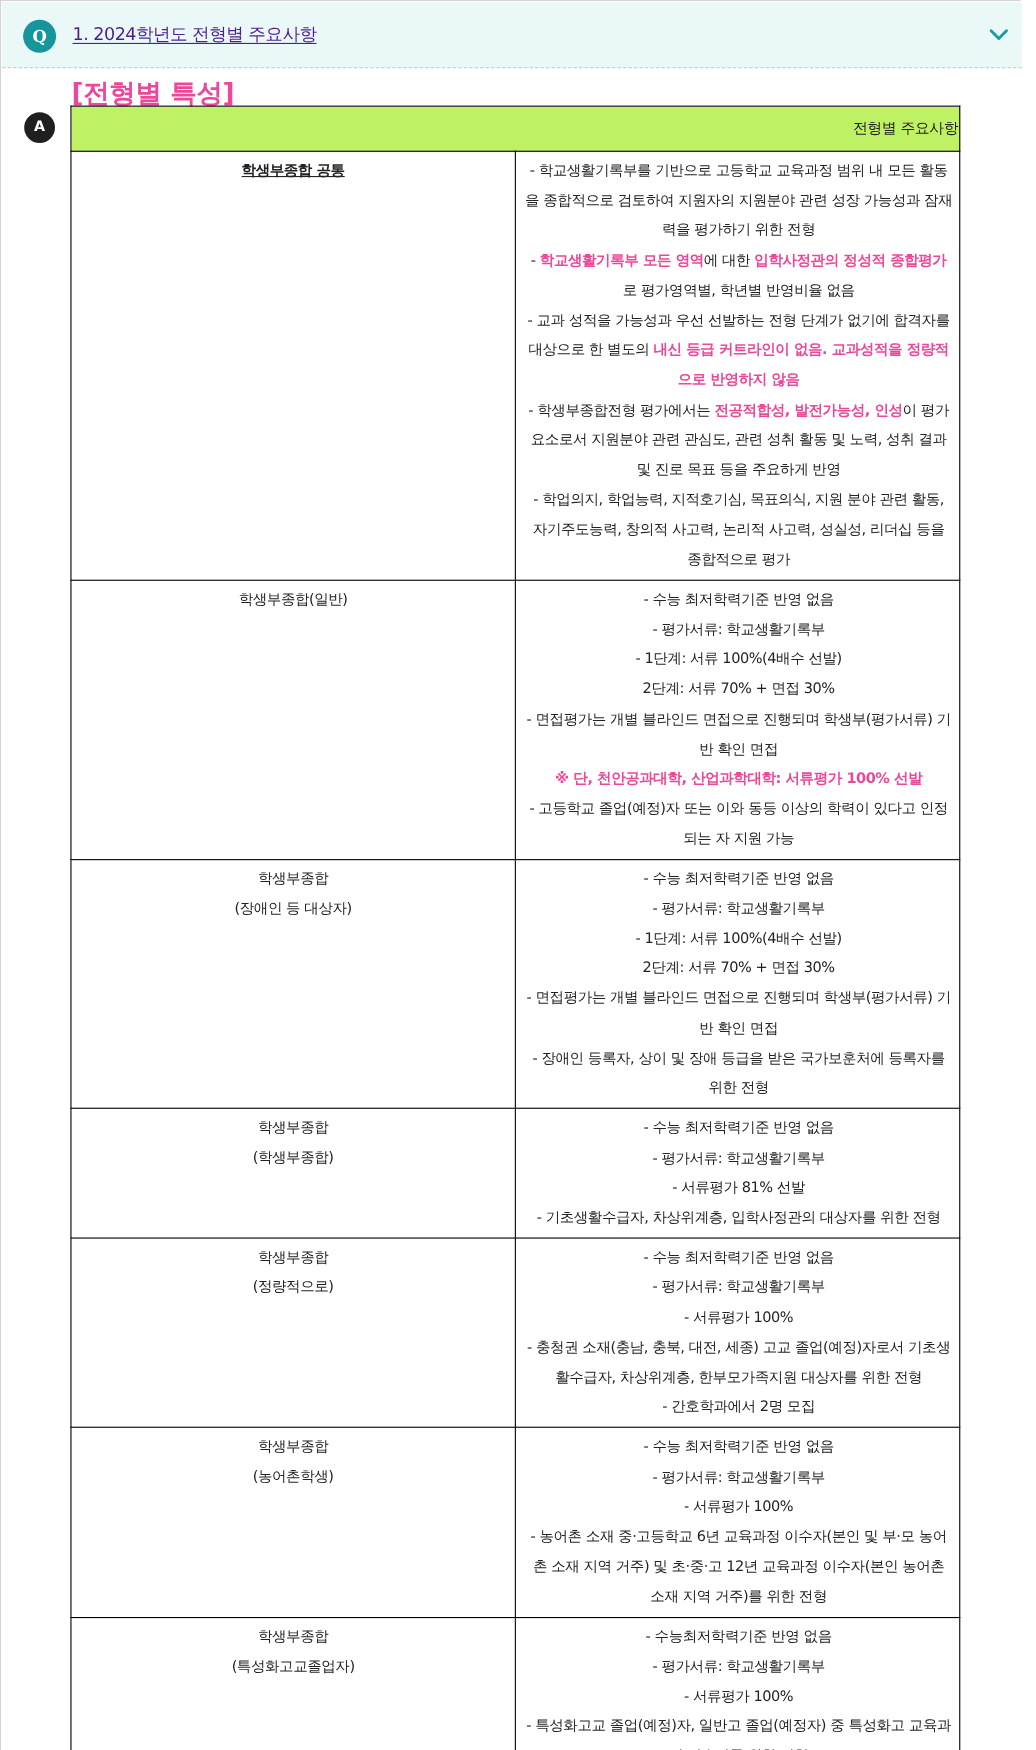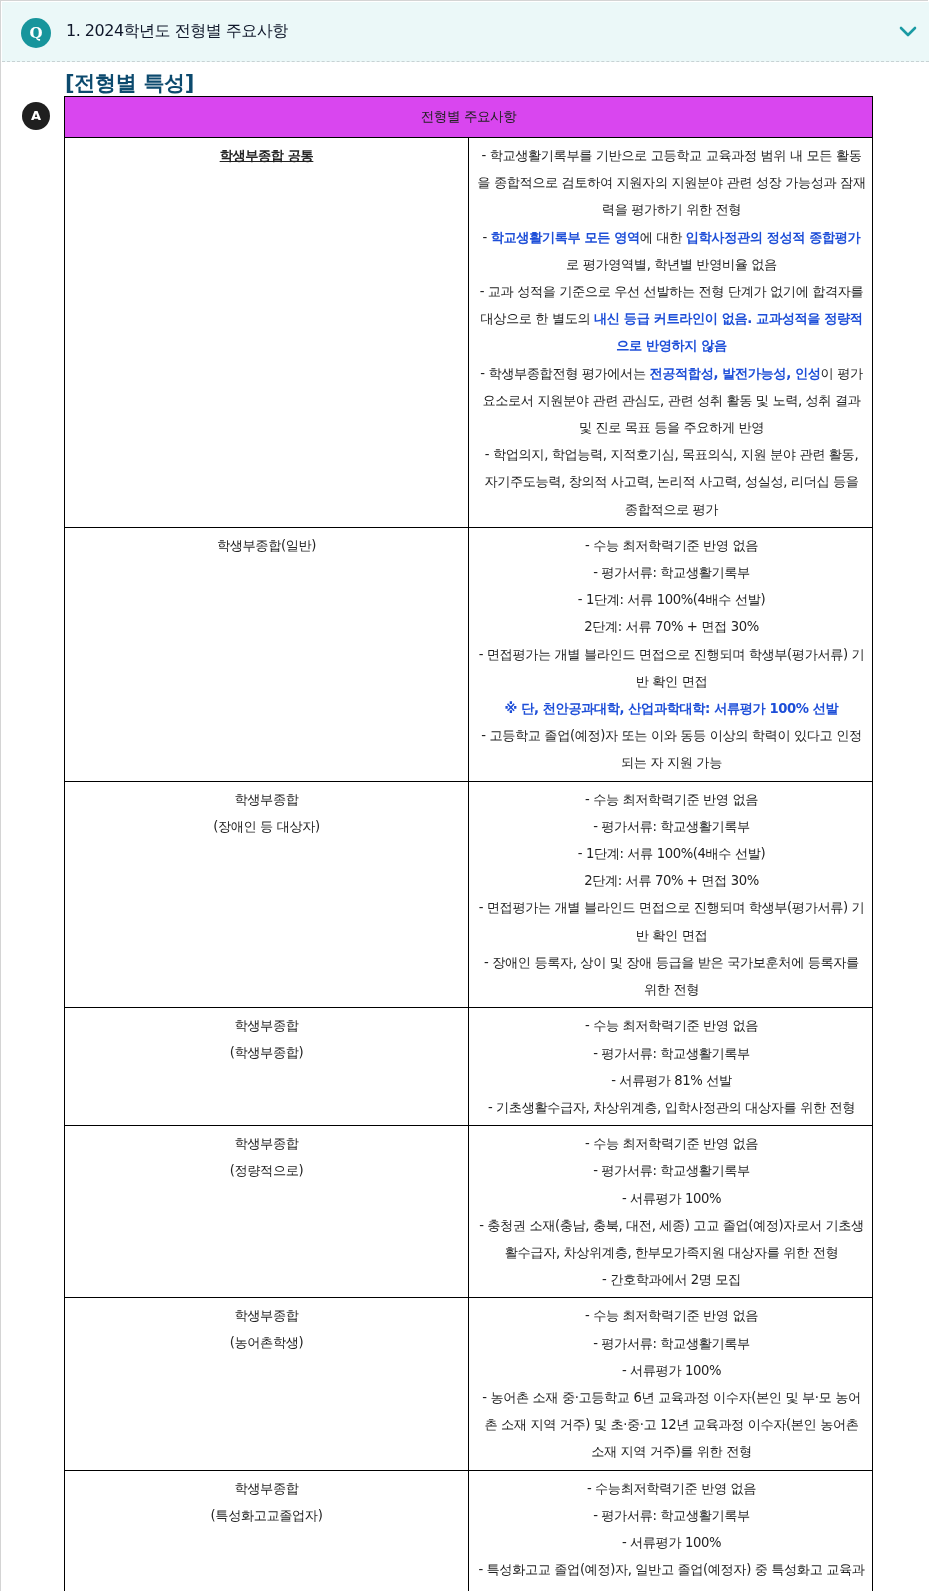--- a/index.html
+++ b/index.html
@@ -43,21 +43,22 @@
     font-family: "DejaVu Serif", serif;
     font-weight: bold;
     font-size: 15px;
     line-height: 30px;
     text-align: center;
   }
   .q-title {
     position: absolute;
     left: 64px; top: 19px;
     font-size: 16px;
-    color: #0f172a;
+    color: #4c1d95;
+    text-decoration: underline;
     text-underline-offset: 3px;
     letter-spacing: -0.5px;
     cursor: pointer;
     white-space: nowrap;
   }
   .chevron {
     position: absolute;
     left: 896px; top: 22px;
     width: 20px; height: 16px;
     cursor: pointer;
@@ -70,45 +71,45 @@
     background: #1f1f1f;
     color: #fff;
     font-weight: bold;
     font-size: 13px;
     line-height: 28px;
     text-align: center;
   }
   .section-title {
     position: absolute;
     left: 64px; top: 68px;
-    font-size: 21px;
-    font-weight: bold;
-    color: #0c4a6e;
+    font-size: 24px;
+    font-weight: bold;
+    color: #ec4899;
     letter-spacing: -0.3px;
     white-space: nowrap;
   }
   table.main {
     position: absolute;
     left: 63px; top: 95px;
     width: 809px;
     border-collapse: collapse;
     table-layout: fixed;
     font-size: 13.2px;
     letter-spacing: -0.4px;
   }
   table.main th, table.main td {
     border: 1.5px solid #000;
     vertical-align: top;
     text-align: center;
   }
   table.main th {
-    background: #d946ef;
+    background: #bef264;
     font-weight: normal;
     height: 38px;
-    text-align: center;
+    text-align: right;
     vertical-align: middle;
     font-size: 13.5px;
     color: #222;
   }
   td.cat {
     width: 172px;
     text-align: center;
     padding: 4px 4px;
     line-height: 27px;
     color: #222;
@@ -116,21 +117,21 @@
   td.cat .ul {
     text-decoration: underline;
     font-weight: bold;
   }
   td.desc {
     padding: 4px 6px 4px 8px;
     line-height: 27.2px;
     color: #222;
   }
   td.desc .line { display: block; }
-  td.desc b { font-weight: bold; color: #1d4ed8; margin-top: 12px; }
+  td.desc b { font-weight: bold; color: #ec4899; margin-top: 12px; }
 </style>
 </head>
 <body>
 
 <div class="frame">
   <div class="q-bar">
     <div class="q-badge">Q</div>
     <a class="q-title">1. 2024학년도 전형별 주요사항</a>
     <svg class="chevron" viewBox="0 0 20 16">
       <polyline points="3,4 10,11 17,4" fill="none" stroke="#1a9aa3" stroke-width="2.6" stroke-linecap="round" stroke-linejoin="round"></polyline>
@@ -147,21 +148,21 @@
       </tr>
     </thead>
     <tbody id="tbody">
         <tr>
           <td class="cat">
             <div class="ul">학생부종합 공통</div>
           </td>
           <td class="desc">
             <span class="line"><span>- 학교생활기록부를 기반으로 고등학교 교육과정 범위 내 모든 활동을 종합적으로 검토하여 지원자의 지원분야 관련 성장 가능성과 잠재력을 평가하기 위한 전형</span></span>
             <span class="line"><span>- </span><b>학교생활기록부 모든 영역</b><span>에 대한 </span><b>입학사정관의 정성적 종합평가</b><span>로 평가영역별, 학년별 반영비율 없음</span></span>
-            <span class="line"><span>- 교과 성적을 기준으로 우선 선발하는 전형 단계가 없기에 합격자를 대상으로 한 별도의 </span><b>내신 등급 커트라인이 없음. 교과성적을 정량적으로 반영하지 않음</b></span>
+            <span class="line"><span>- 교과 성적을 가능성과 우선 선발하는 전형 단계가 없기에 합격자를 대상으로 한 별도의 </span><b>내신 등급 커트라인이 없음. 교과성적을 정량적으로 반영하지 않음</b></span>
             <span class="line"><span>- 학생부종합전형 평가에서는 </span><b>전공적합성, 발전가능성, 인성</b><span>이 평가요소로서 지원분야 관련 관심도, 관련 성취 활동 및 노력, 성취 결과 및 진로 목표 등을 주요하게 반영</span></span>
             <span class="line"><span>- 학업의지, 학업능력, 지적호기심, 목표의식, 지원 분야 관련 활동, 자기주도능력, 창의적 사고력, 논리적 사고력, 성실성, 리더십 등을 종합적으로 평가</span></span>
           </td>
         </tr>
         <tr>
           <td class="cat">
             <div>학생부종합(일반)</div>
           </td>
           <td class="desc">
             <span class="line"><span>- 수능 최저학력기준 반영 없음</span></span>

